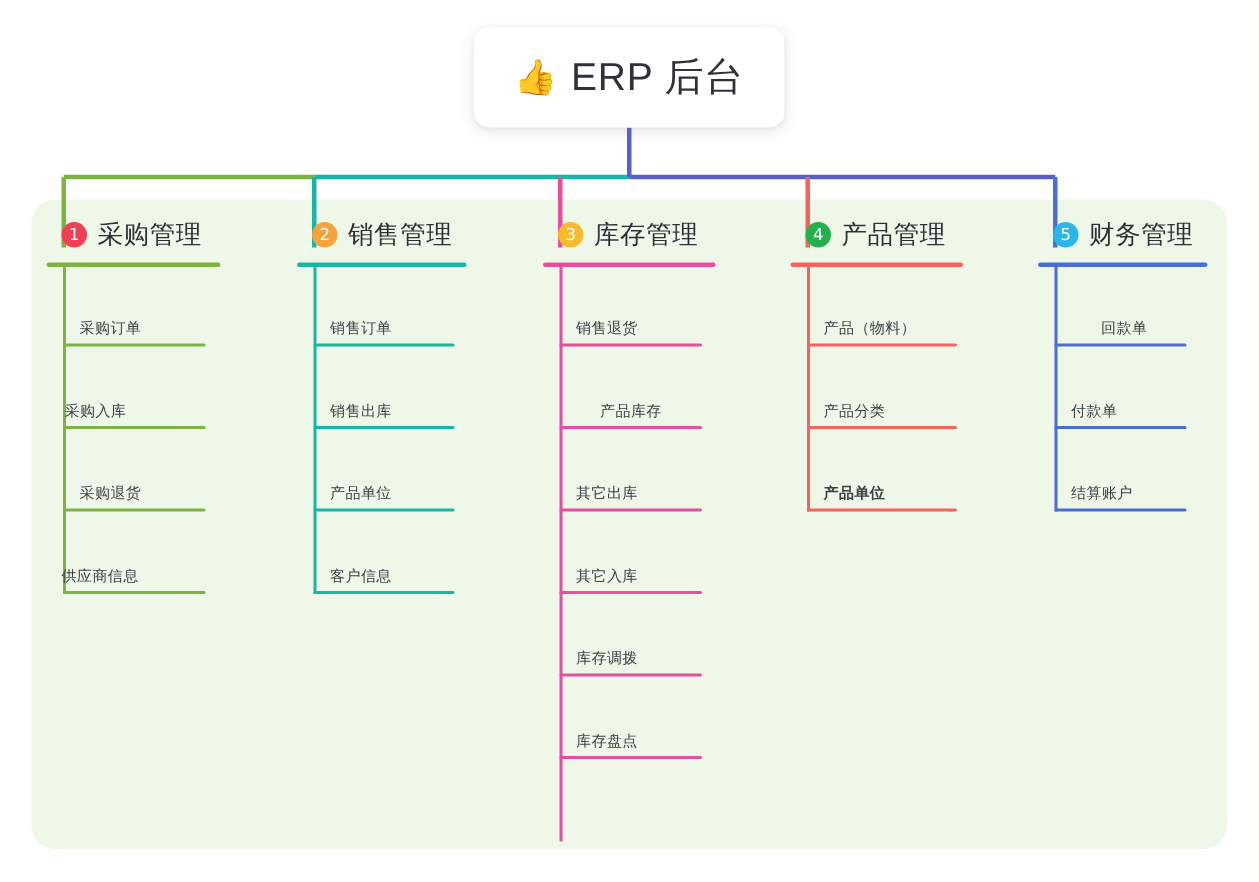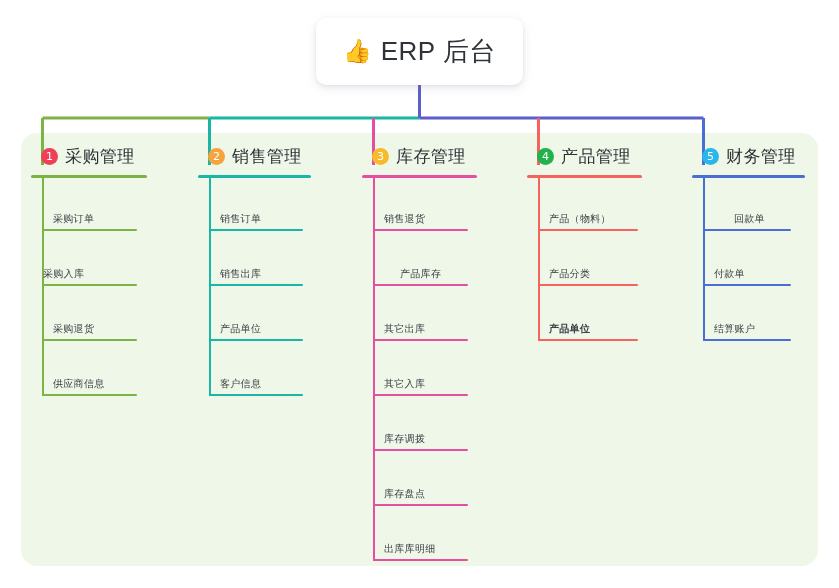--- a/index.html
+++ b/index.html
@@ -103,21 +103,21 @@
         </div>
         <div class="leaf" style="position: absolute; left: 0px; top: 113px; height: 30px; width: 114px;">
           <div class="leaf-label" style="left: 12px; margin-top: 20px;">采购入库</div>
           <div class="leaf-rule" style="background: rgb(124, 179, 66); left: 11px; width: 95px;"></div>
         </div>
         <div class="leaf" style="position: absolute; left: 0px; top: 168px; height: 30px; width: 114px;">
           <div class="leaf-label" style="left: 22px;">采购退货</div>
           <div class="leaf-rule" style="background: rgb(124, 179, 66); left: 11px; width: 95px;"></div>
         </div>
         <div class="leaf" style="position: absolute; left: 0px; top: 223px; height: 30px; width: 114px;">
-          <div class="leaf-label" style="left: 22px;">供应商信息</div>
+          <div class="leaf-label" style="left: 10px;">供应商信息</div>
           <div class="leaf-rule" style="background: rgb(124, 179, 66); left: 11px; width: 95px;"></div>
         </div>
       </div>
       <div class="column" style="left: 198px;">
         <div class="col-head">
           <div class="col-head-row">
             <span class="badge" style="background: rgb(245, 163, 60);">2</span>
             <span class="col-title">销售管理</span>
           </div>
           <div class="head-rule" style="background: rgb(25, 181, 165); width: 113px;"></div>
@@ -164,24 +164,20 @@
         <div class="leaf" style="position: absolute; left: 0px; top: 223px; height: 30px; width: 114px;">
           <div class="leaf-label" style="left: 22px;">其它入库</div>
           <div class="leaf-rule" style="background: rgb(230, 79, 160); left: 11px; width: 95px;"></div>
         </div>
         <div class="leaf" style="position: absolute; left: 0px; top: 278px; height: 30px; width: 114px;">
           <div class="leaf-label" style="left: 22px; margin-top: 46px;">库存调拨</div>
           <div class="leaf-rule" style="background: rgb(230, 79, 160); left: 11px; width: 95px;"></div>
         </div>
         <div class="leaf" style="position: absolute; left: 0px; top: 333px; height: 30px; width: 114px;">
           <div class="leaf-label" style="left: 22px;">库存盘点</div>
-          <div class="leaf-rule" style="background: rgb(230, 79, 160); left: 11px; width: 95px;"></div>
-        </div>
-        <div class="leaf" style="position: absolute; left: 0px; top: 388px; height: 30px; width: 114px;">
-          <div class="leaf-label" style="left: 22px;">出库库明细</div>
           <div class="leaf-rule" style="background: rgb(230, 79, 160); left: 11px; width: 95px;"></div>
         </div>
       </div>
       <div class="column" style="left: 527px;">
         <div class="col-head">
           <div class="col-head-row">
             <span class="badge" style="background: rgb(34, 178, 76);">4</span>
             <span class="col-title">产品管理</span>
           </div>
           <div class="head-rule" style="background: rgb(244, 100, 92); width: 115px;"></div>

